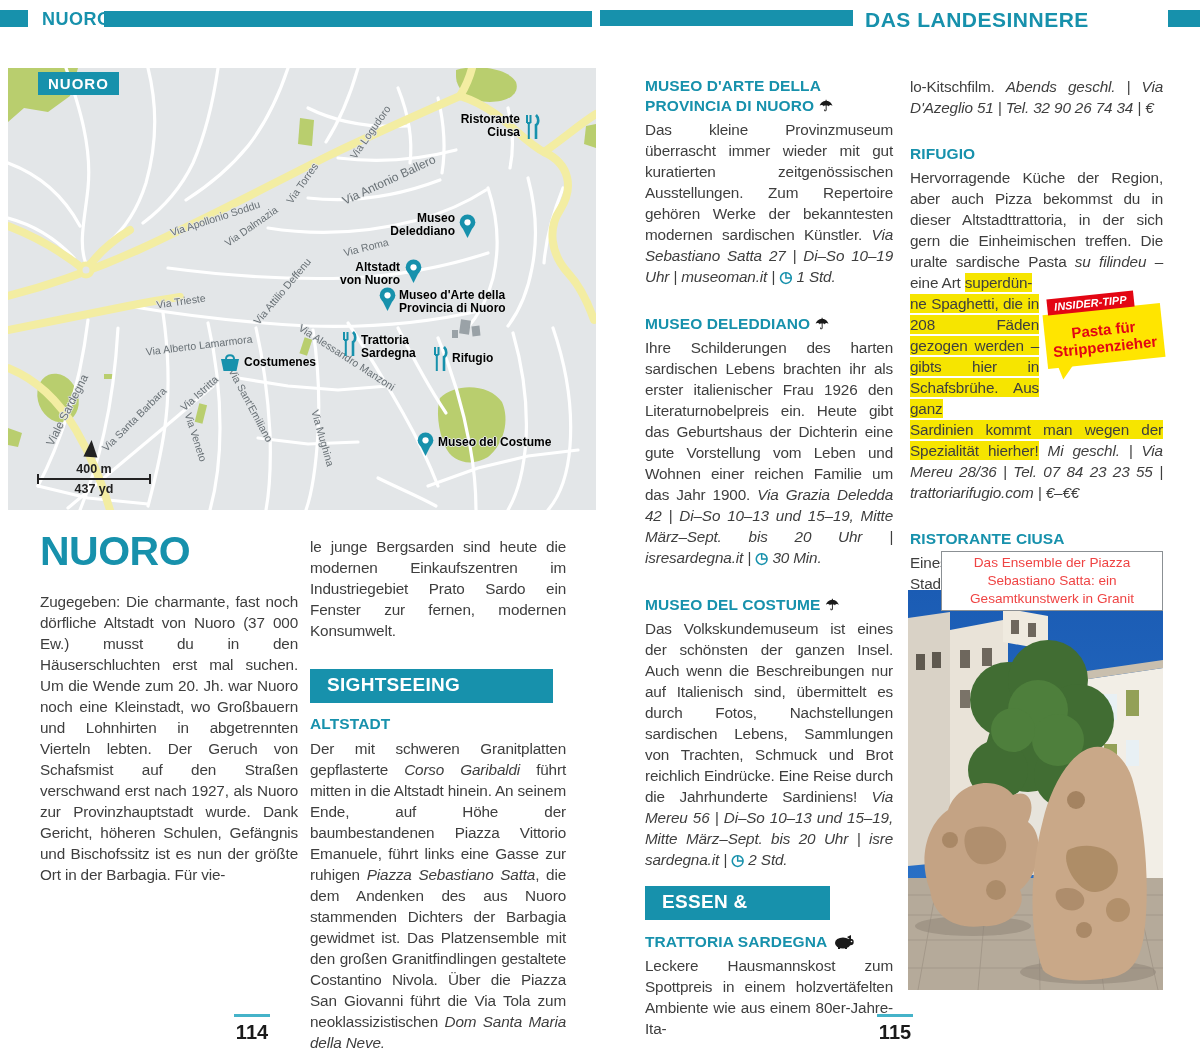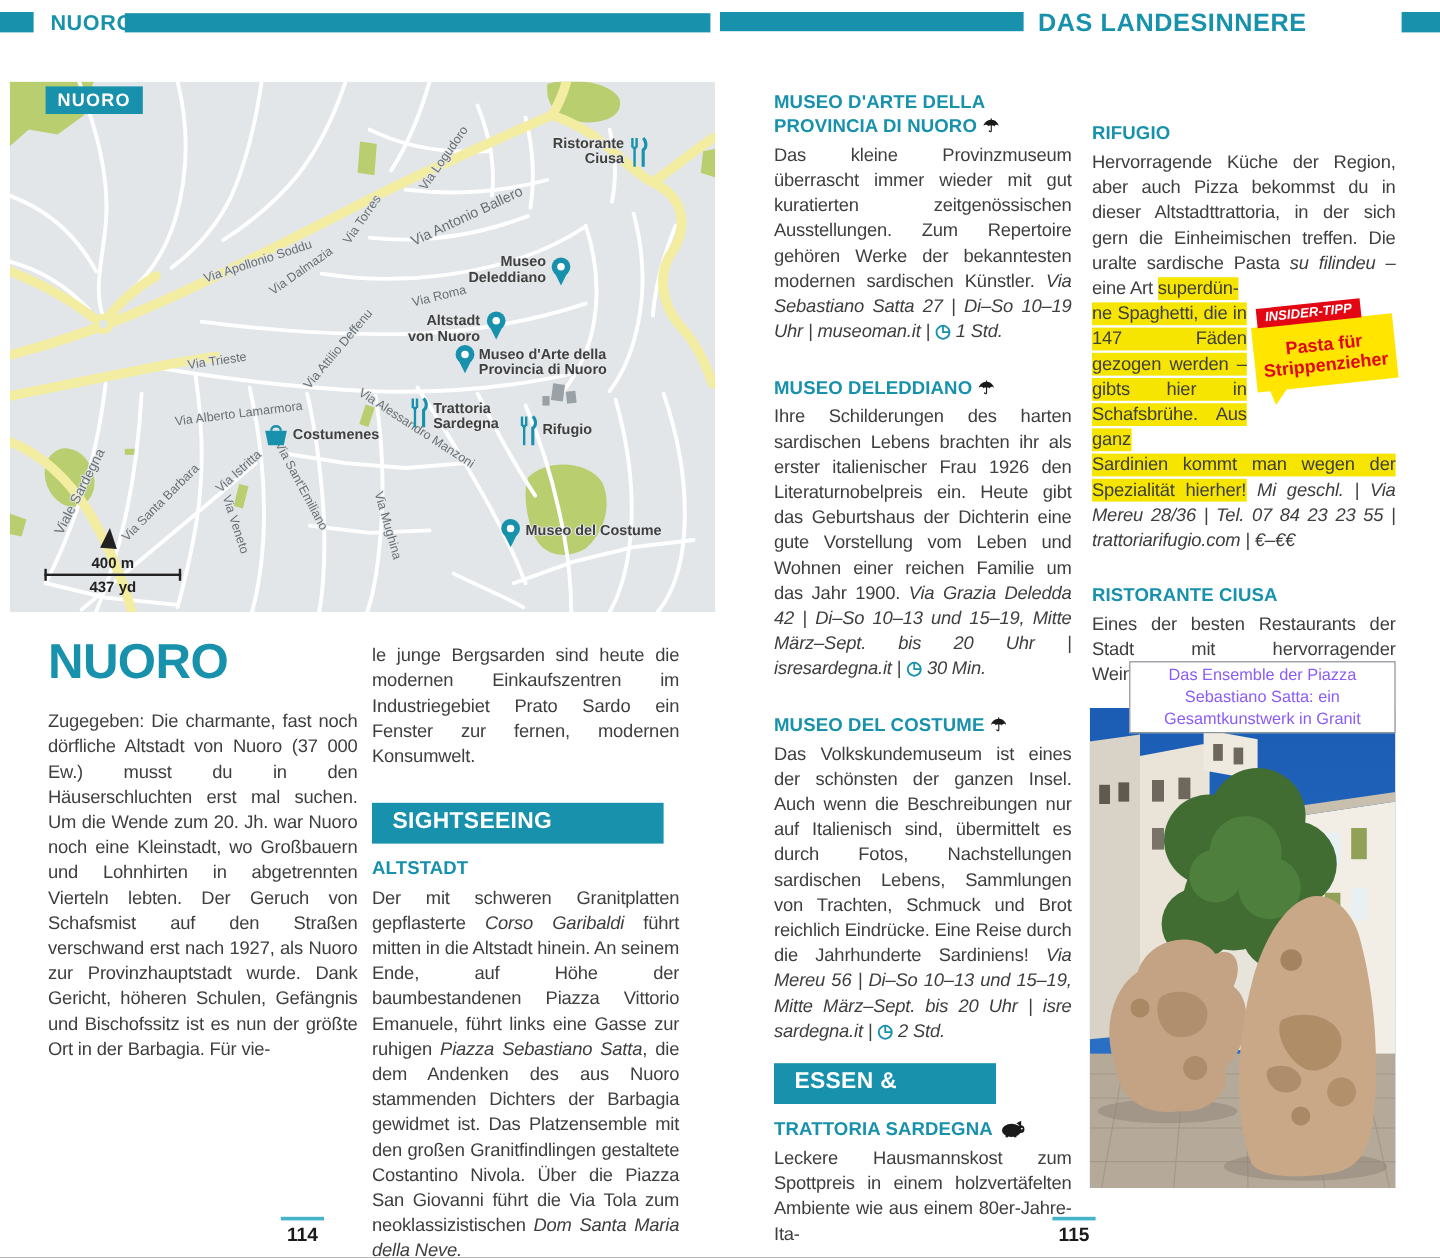--- a/index.html
+++ b/index.html
@@ -10,21 +10,21 @@
   .hdr-bar{position:absolute;background:#1791ac;}
   .hdr-label{position:absolute;color:#1791ac;font-weight:bold;font-size:18px;letter-spacing:.5px;}
 
   
   .map{position:absolute;left:8px;top:68px;width:588px;height:442px;overflow:hidden;}
   .map svg{position:absolute;left:0;top:0;}
   .map-title{position:absolute;left:30px;top:4px;background:#1791ac;color:#fff;font-weight:bold;
              font-size:15px;letter-spacing:1px;padding:3px 10px;}
   .street{position:absolute;font-size:10.5px;color:#687075;white-space:nowrap;
           transform-origin:center;text-shadow:-1px 0 #e3e6e8,1px 0 #e3e6e8,0 -1px #e3e6e8,0 1px #e3e6e8;}
-  .poi{position:absolute;font-size:12px;font-weight:bold;color:#404040;line-height:13px;white-space:pre-line;
+  .poi{position:absolute;font-size:12px;font-weight:bold;color:#000000;line-height:13px;white-space:pre-line;
        text-shadow:-1px 0 #e6e9ea,1px 0 #e6e9ea,0 -1px #e6e9ea,0 1px #e6e9ea;}
   .poi.right{text-align:right;}
   .poi-icon{position:absolute;}
   .scalebar{position:absolute;left:25px;top:394px;width:122px;text-align:center;color:#222;}
   .scalebar .num{font-size:12.5px;font-weight:bold;}
   .scale-line{height:2px;background:#222;margin:2px 4px;position:relative;}
   .scale-line:before,.scale-line:after{content:"";position:absolute;top:-4px;width:2px;height:10px;background:#222;}
   .scale-line:before{left:0;} .scale-line:after{right:0;}
   .north{position:absolute;left:76px;top:372px;width:0;height:0;
          border-left:7px solid transparent;border-right:7px solid transparent;border-bottom:17px solid #222;
@@ -53,25 +53,25 @@
               font-size:15px;line-height:17px;text-align:center;padding:12px 6px 8px 6px;width:106px;
               transform:rotate(-6deg);}
   .tip-bubble:after{content:"";position:absolute;left:10px;bottom:-12px;width:0;height:0;
               border-left:4px solid transparent;border-right:12px solid transparent;border-top:14px solid #ffe500;}
 
   
   .pig{margin-left:6px;vertical-align:-2px;}
 
   
   .caption-box{position:absolute;left:941px;top:551px;width:220px;background:#fff;border:1px solid #8b9094;
-               font-size:13.6px;line-height:18px;color:#8b5cf6;text-align:center;padding:2px 0;z-index:3;}
+               font-size:13.6px;line-height:18px;color:#ef4444;text-align:center;padding:2px 0;z-index:3;}
   .photo{position:absolute;left:908px;top:590px;width:255px;height:400px;overflow:hidden;}
 
   
-  .pgnum{position:absolute;width:40px;text-align:center;font-weight:bold;font-size:16px;color:#1a1a1a;}
+  .pgnum{position:absolute;width:40px;text-align:center;font-weight:bold;font-size:20px;color:#1a1a1a;}
   .pgnum .rule{width:36px;height:3px;background:#45b3c9;margin:0 auto 4px auto;}
 </style>
 </head>
 <body>
 
 <div class="page">
 
   <div class="hdr-bar" style="left:0;top:10px;width:28px;height:17px;"></div>
   <div class="hdr-label" style="left:42px;top:9px;">NUORO</div>
   <div class="hdr-bar" style="left:104px;top:11px;width:488px;height:16px;"></div>
@@ -283,25 +283,26 @@
           <polygon points="14,3 18,1 18,6" fill="#1a1a1a"></polygon>
           <rect x="5" y="13" width="2" height="2" fill="#1a1a1a"></rect>
           <rect x="12" y="13" width="2" height="2" fill="#1a1a1a"></rect>
           <circle cx="18.5" cy="7.5" r="0.8" fill="#fff"></circle>
         </svg>
     </div>
     <div class="body-text" style="margin-top:3px;">Leckere Hausmannskost zum Spottpreis in einem holzvertäfelten Ambiente wie aus einem 80er-Jahre-Ita-</div>
   </div>
 
   <div class="col" style="left:910px;top:76px;width:253px;">
+    <div class="body-text"><span>lo-Kitschfilm. </span><span class="seg-i">Abends geschl. | Via D'Azeglio 51 | Tel. 32 90 26 74 34 | €</span></div>
 
     <div class="subhead" style="margin-top:26px;">RIFUGIO</div>
     <div class="body-text" style="margin-top:3px;"><span>Hervorragende Küche der Region, aber auch Pizza bekommst du in dieser Altstadttrattoria, in der sich gern die Einheimischen treffen. Die uralte sardische Pasta </span><span class="seg-i">su filindeu</span><span> – eine Art </span><span class="seg-hl">superdün-</span></div>
     <div style="display:flex;align-items:flex-start;">
-      <div class="body-text" style="width:129px;flex:0 0 129px;"><span class="seg-hl">ne Spaghetti, die in 147 Fäden gezogen werden – gibts hier in Schafsbrühe. Aus ganz</span></div>
+      <div class="body-text" style="width:129px;flex:0 0 129px;"><span class="seg-hl">ne Spaghetti, die in 208 Fäden gezogen werden – gibts hier in Schafsbrühe. Aus ganz</span></div>
       <div class="tip-wrap" style="height:96px;">
         <div class="tip-ribbon">INSIDER-TIPP</div>
         <div class="tip-bubble">Pasta für Strippenzieher</div>
       </div>
     </div>
     <div class="body-text"><span class="seg-hl">Sardinien kommt man wegen der Spezialität hierher!</span><span> </span><span class="seg-i">Mi geschl. | Via Mereu 28/36 | Tel. 07 84 23 23 55 | trattoriarifugio.com | €–€€</span></div>
 
     <div class="subhead" style="margin-top:26px;">RISTORANTE CIUSA</div>
     <div class="body-text" style="margin-top:3px;">Eines der besten Restaurants der Stadt mit hervorragender Weinauswahl. Chef-</div>
   </div>

